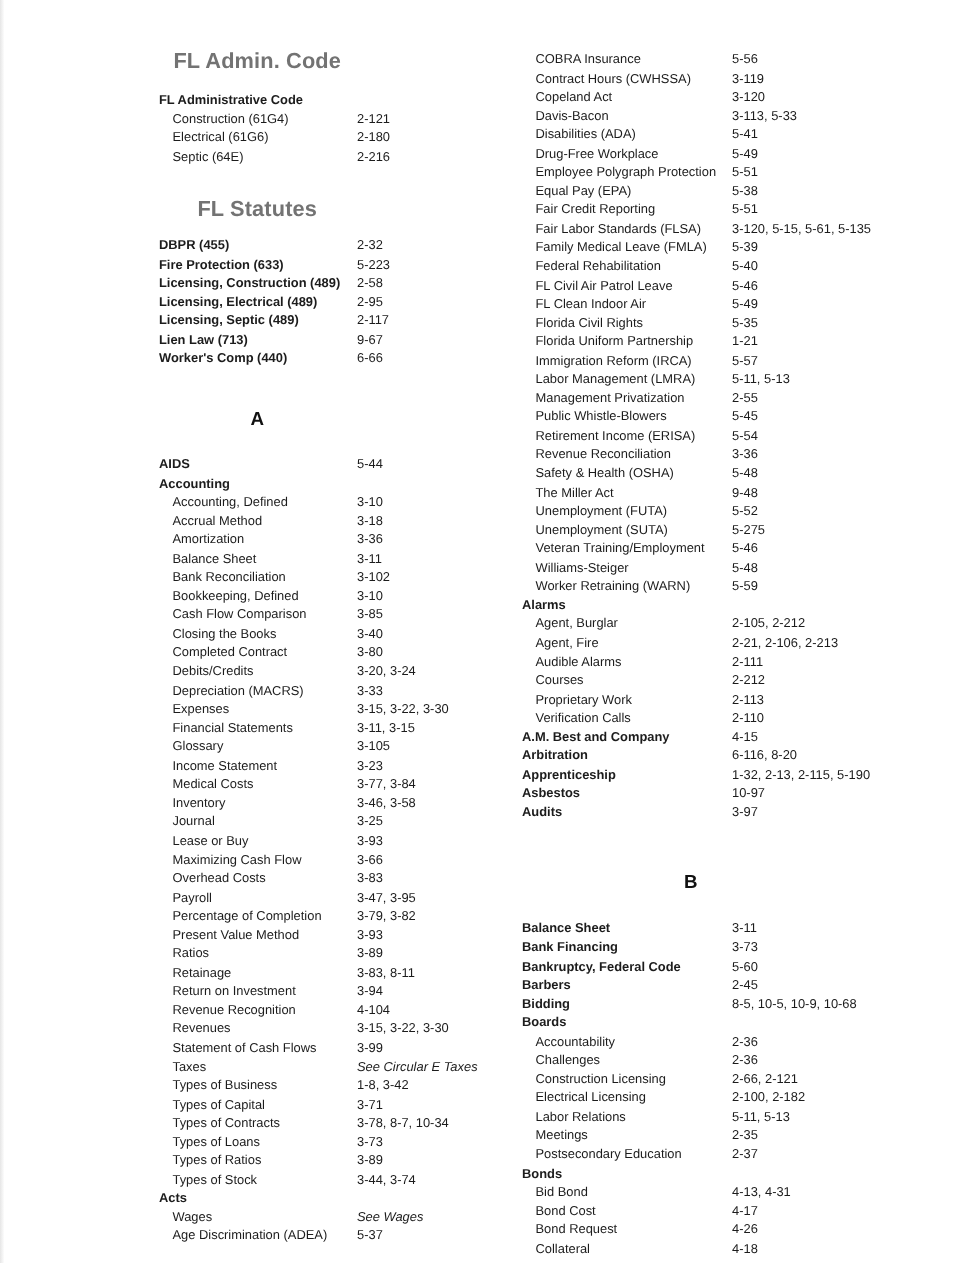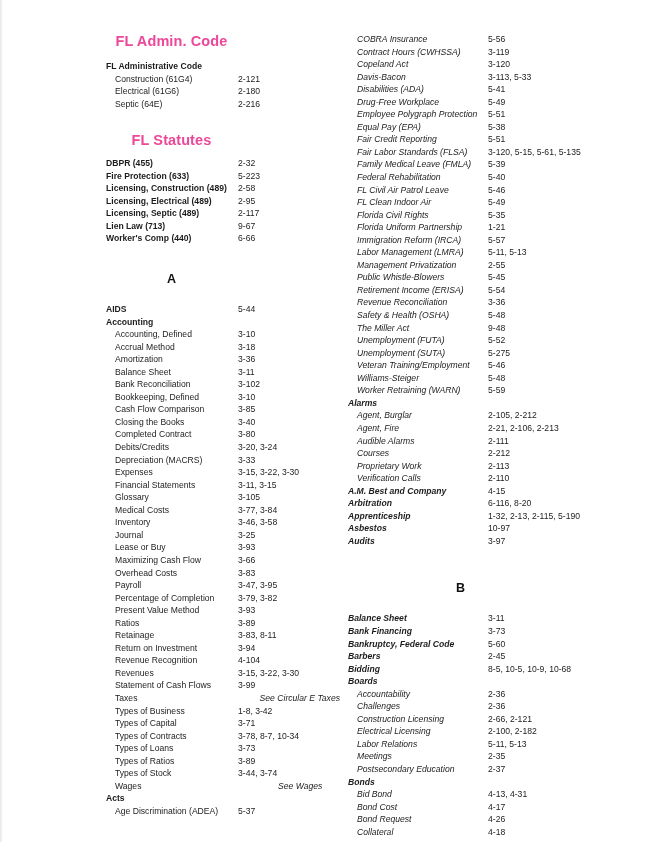--- a/index.html
+++ b/index.html
@@ -44,21 +44,21 @@
     box-sizing: border-box;
   }
   .column.left  { width: 340px; padding: 33px 0 0 64px; }
   .column.right { width: 312px; padding: 33px 0 0 8px; }
 
   .section-heading {
     font-size: 14.5px;
     font-weight: bold;
     text-align: center;
     letter-spacing: 0.1px;
-    color: #ec4899;
+    color: #737373;
   }
   .column.left .section-heading { width: 215px; }
 
   .heading-admin   { margin: 0 0 11px 0; }
   .heading-statutes{ margin: 22px 0 9px 0; }
   .letter-heading {
     font-size: 12.5px;
     font-weight: bold;
     text-align: center;
     margin: 0;
@@ -75,28 +75,28 @@
     align-items: baseline;
     font-size: 8.6px;
     line-height: 12.55px;
     white-space: nowrap;
     color: #1c1c1c;
   }
   .entry .term {
     box-sizing: border-box;
   }
   .column.left .entry .term  { width: 132px; margin-left: 42px; }
-  .column.right .entry .term { width: 140px; font-style: italic; }
+  .column.right .entry .term { width: 140px; }
   .entry .pages { flex: 1; }
 
   .entry.lvl1 .term { font-weight: bold; padding-left: 0px; }
   .entry.lvl1 .pages { font-weight: normal; }
   .entry.lvl2 .term { font-weight: normal; padding-left: 9px; }
   .entry.lvl2 .pages { font-weight: normal; }
-  .entry .pages.italic { font-style: italic; margin-left: 40px; }
+  .entry .pages.italic { font-style: italic; }
   .spacer-md  { height: 17px; }
   .spacer-lg  { height: 27px; }
   .spacer-xl  { height: 34px; }
 </style>
 </head>
 <body>
 
 <div id="page">
   <div class="columns">
 
@@ -221,20 +221,24 @@
           </div>
           <div class="entry lvl2">
             <span class="term">Financial Statements</span>
             <span class="pages">3-11, 3-15</span>
           </div>
           <div class="entry lvl2">
             <span class="term">Glossary</span>
             <span class="pages">3-105</span>
           </div>
           <div class="entry lvl2">
+            <span class="term">Income Statement</span>
+            <span class="pages">3-23</span>
+          </div>
+          <div class="entry lvl2">
             <span class="term">Medical Costs</span>
             <span class="pages">3-77, 3-84</span>
           </div>
           <div class="entry lvl2">
             <span class="term">Inventory</span>
             <span class="pages">3-46, 3-58</span>
           </div>
           <div class="entry lvl2">
             <span class="term">Journal</span>
             <span class="pages">3-25</span>
@@ -308,28 +312,28 @@
             <span class="pages">3-73</span>
           </div>
           <div class="entry lvl2">
             <span class="term">Types of Ratios</span>
             <span class="pages">3-89</span>
           </div>
           <div class="entry lvl2">
             <span class="term">Types of Stock</span>
             <span class="pages">3-44, 3-74</span>
           </div>
+          <div class="entry lvl1">
+            <span class="term">Acts</span>
+            <span class="pages"></span>
+          </div>
           <div class="entry lvl2">
             <span class="term">Wages</span>
             <span class="pages italic">See Wages</span>
           </div>
-          <div class="entry lvl1">
-            <span class="term">Acts</span>
-            <span class="pages"></span>
-          </div>
           <div class="entry lvl2">
             <span class="term">Age Discrimination (ADEA)</span>
             <span class="pages">5-37</span>
           </div>
         </div>
 
     </div>
 
     <div class="column right">
 

